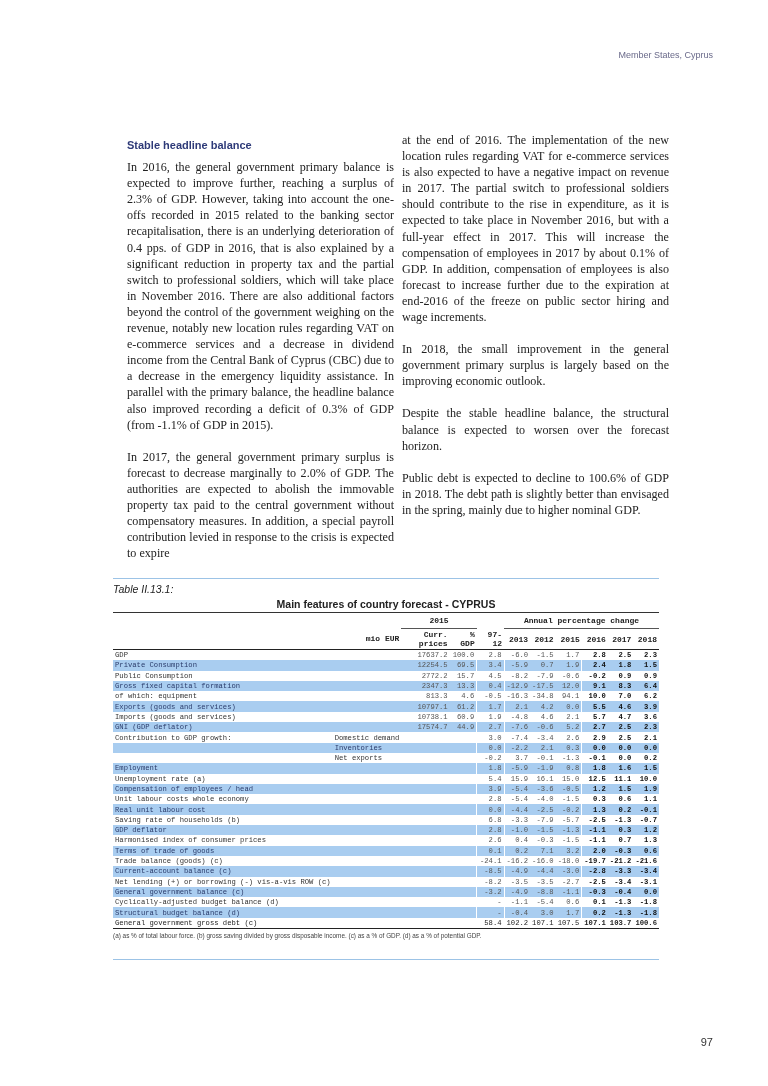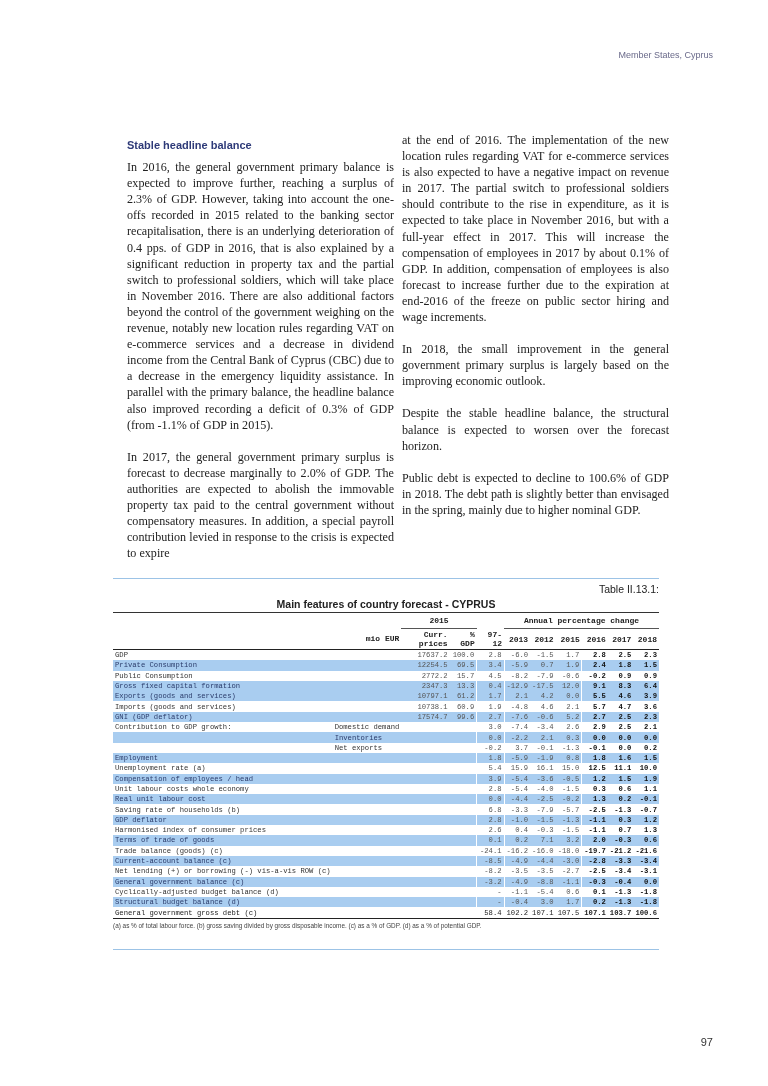--- a/index.html
+++ b/index.html
@@ -5,21 +5,21 @@
   html, body { margin:0; padding:0; background:#fff; }
   body { width:768px; height:1086px; position:relative; overflow:hidden; font-family:"Liberation Serif", serif; color:#222; }
   .running-header { position:absolute; top:50px; right:55px; font-family:"Liberation Sans", sans-serif; font-size:9px; color:#6a6a8a; }
   .col { position:absolute; top:132px; width:267px; font-size:12.1px; line-height:16.1px; text-align:justify;margin-left:12px; }
   .col.left { left:115px; }
   .col.right { left:390px; }
   .col p { margin:0 0 16px 0; }
   .section-heading { font-family:"Liberation Sans", sans-serif; font-weight:bold; font-size:11px; color:#2e3a78; margin:5px 0 6px 0; }
   .table-box { position:absolute; left:113px; top:578px; width:546px; }
   .rule-top { border-top:1.5px solid #9cc3e6; }
-  .table-label { font-family:"Liberation Sans", sans-serif; font-size:10.5px; color:#222; margin:4px 0 3px 0;text-align:right; }
+  .table-label { font-family:"Liberation Sans", sans-serif; font-style:italic; font-size:10.5px; color:#222; margin:4px 0 3px 0; }
   .table-title { font-family:"Liberation Sans", sans-serif; font-weight:bold; font-size:10.5px; color:#222; margin:0 0 2px 0;text-align:center; }
   table { width:100%; border-collapse:collapse; font-family:Liberation Mono, monospace; font-size:7.2px; }
   th { font-weight:bold; font-size:8px; color:#222; padding:1px 2px; }
   thead tr.h1 th { border-top:1.5px solid #333; height:13px; }
   thead tr.h2 th { border-bottom:1.5px solid #222; text-align:right; height:13px; }
   .grp { border-bottom:1px solid #555; }
   td { padding:0 2px; height:10.3px; color:#555; text-align:right; white-space:nowrap; }
   td.lbl { text-align:left; color:#333; }
   td.b { font-weight:bold; color:#111; }
   tr.shade td { background:#a9cdf0; }
@@ -121,20 +121,33 @@
           <td>2347.3</td>
           <td>13.3</td>
           <td class="sep">0.4</td>
           <td class="sep">-12.9</td>
           <td>-17.5</td>
           <td>12.0</td>
           <td class="b sep">9.1</td>
           <td class="b">8.3</td>
           <td class="b">6.4</td>
         </tr>
+        <tr>
+          <td class="lbl">of which: equipment</td>
+          <td class="lbl"></td>
+          <td>813.3</td>
+          <td>4.6</td>
+          <td class="sep">-0.5</td>
+          <td class="sep">-16.3</td>
+          <td>-34.8</td>
+          <td>94.1</td>
+          <td class="b sep">10.0</td>
+          <td class="b">7.0</td>
+          <td class="b">6.2</td>
+        </tr>
         <tr class="shade">
           <td class="lbl">Exports (goods and services)</td>
           <td class="lbl"></td>
           <td>10797.1</td>
           <td>61.2</td>
           <td class="sep">1.7</td>
           <td class="sep">2.1</td>
           <td>4.2</td>
           <td>0.0</td>
           <td class="b sep">5.5</td>
@@ -151,21 +164,21 @@
           <td>4.6</td>
           <td>2.1</td>
           <td class="b sep">5.7</td>
           <td class="b">4.7</td>
           <td class="b">3.6</td>
         </tr>
         <tr class="shade">
           <td class="lbl">GNI (GDP deflator)</td>
           <td class="lbl"></td>
           <td>17574.7</td>
-          <td>99.6</td>
+          <td>44.9</td>
           <td class="sep">2.7</td>
           <td class="sep">-7.6</td>
           <td>-0.6</td>
           <td>5.2</td>
           <td class="b sep">2.7</td>
           <td class="b">2.5</td>
           <td class="b">2.3</td>
         </tr>
         <tr>
           <td class="lbl">Contribution to GDP growth:</td>

